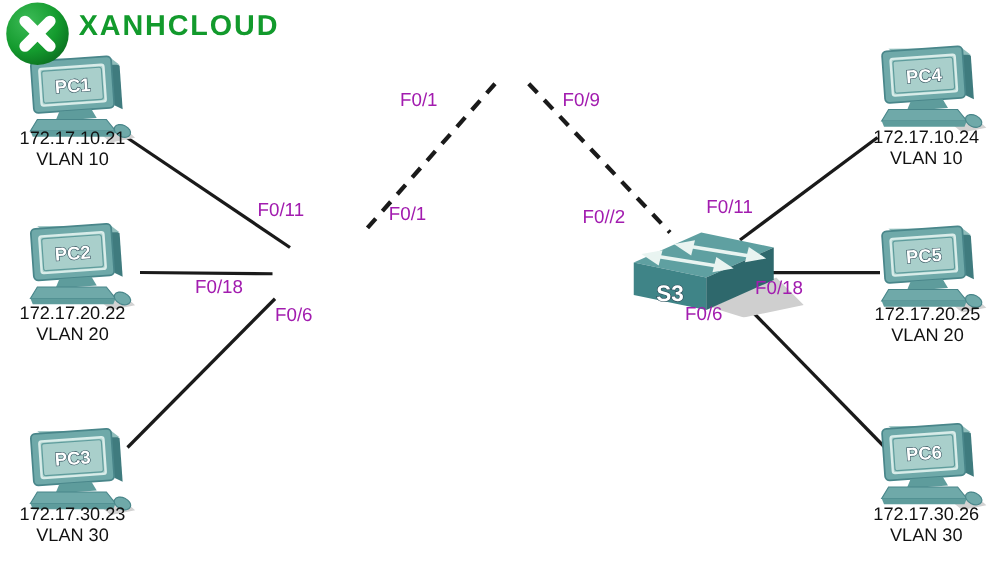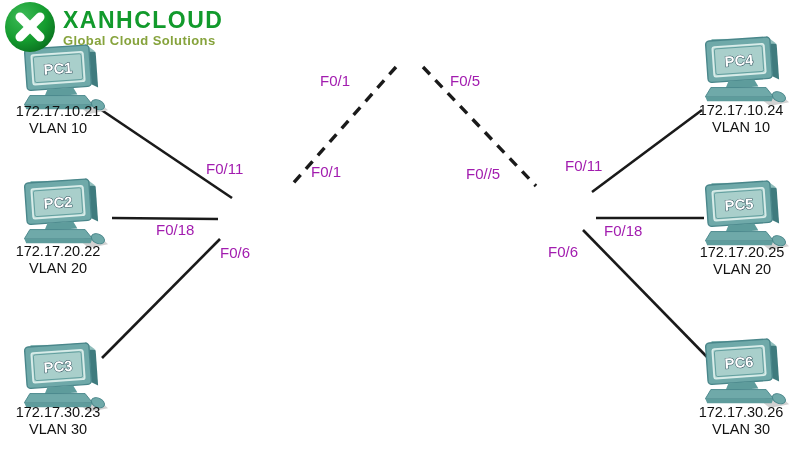--- a/index.html
+++ b/index.html
@@ -52,26 +52,42 @@
           <stop offset="60%" stop-color="#149B2E"></stop>
           <stop offset="100%" stop-color="#0A6B1E"></stop>
         </radialGradient>
       </defs>
       <circle cx="27" cy="26" r="25" fill="url(#logog)"></circle>
       <line x1="17" y1="16" x2="37" y2="36" stroke="#ffffff" stroke-width="9" stroke-linecap="round"></line>
       <line x1="37" y1="16" x2="17" y2="36" stroke="#ffffff" stroke-width="9" stroke-linecap="round"></line>
     </svg>
     <div class="logo-text">
       <div class="brand">XANHCLOUD</div>
-      <div class="tagline">Global Cloud Solutions</div>
     </div>
   </div>
 
 
 
+  <div class="device" style="left:503px;top:178px;">
+    <svg viewBox="0 0 140 76" width="140" height="76">
+      <polygon points="66,68 118,44 140,66 92,76" fill="#cfcfcf"></polygon>
+      <polygon points="4,32 58,8 116,20 62,44" fill="#5FA0A1"></polygon>
+      <polygon points="4,32 62,44 62,70 4,58" fill="#3F8487"></polygon>
+      <polygon points="62,44 116,20 116,46 62,70" fill="#2E686C"></polygon>
+      <g stroke="#E9F4F1" stroke-width="3" fill="#E9F4F1">
+        <line x1="48" y1="19" x2="98" y2="27"></line>
+        <polygon points="106,28 95,30 97,22"></polygon>
+        <polygon points="40,18 51,16 49,24"></polygon>
+        <line x1="22" y1="27" x2="72" y2="35"></line>
+        <polygon points="80,36 69,38 71,30"></polygon>
+        <polygon points="14,26 25,24 23,32"></polygon>
+      </g>
+      <text class="devlbl" x="33" y="63" text-anchor="middle" font-size="18">S3</text>
+    </svg>
+  </div>
 
   <div class="device" style="left:17px;top:42px;">
     <svg viewBox="0 0 100 80" width="92" height="74">
       <polygon points="68,70 86,62 99,74 78,78" fill="#d2d2d2"></polygon>
       <g transform="rotate(-4 48 34)">
         <polygon points="80,9 87,14 87,52 80,48" fill="#3F7B7E"></polygon>
         <polygon points="16,3 80,7 87,13 23,9" fill="#8FBDBB"></polygon>
         <rect x="10" y="5" width="70" height="45" rx="4" fill="#6FA9A9" stroke="#49868A" stroke-width="1.5"></rect>
         <rect x="17" y="12" width="56" height="32" rx="2" fill="#A9CFCB" stroke="#D8ECE9" stroke-width="2"></rect>
         <rect x="19" y="14" width="52" height="28" rx="2" fill="none" stroke="#5E9C9C" stroke-width="1"></rect>
@@ -193,23 +209,23 @@
   <div class="caption" style="left:677px;top:244px;">
     <div>172.17.20.25</div>
     <div>VLAN 20</div>
   </div>
   <div class="caption" style="left:676px;top:404px;">
     <div>172.17.30.26</div>
     <div>VLAN 30</div>
   </div>
 
   <span class="iflabel" style="left:320px;top:73px;">F0/1</span>
-  <span class="iflabel" style="left:450px;top:73px;">F0/5</span>
+  <span class="iflabel" style="left:450px;top:73px;">F0/9</span>
   <span class="iflabel" style="left:311px;top:164px;">F0/1</span>
-  <span class="iflabel" style="left:466px;top:166px;">F0//5</span>
+  <span class="iflabel" style="left:466px;top:166px;">F0//2</span>
   <span class="iflabel" style="left:206px;top:161px;">F0/11</span>
   <span class="iflabel" style="left:156px;top:222px;">F0/18</span>
   <span class="iflabel" style="left:220px;top:245px;">F0/6</span>
   <span class="iflabel" style="left:565px;top:158px;">F0/11</span>
   <span class="iflabel" style="left:604px;top:223px;">F0/18</span>
   <span class="iflabel" style="left:548px;top:244px;">F0/6</span>
 
 </div>
 
 </body></html>

